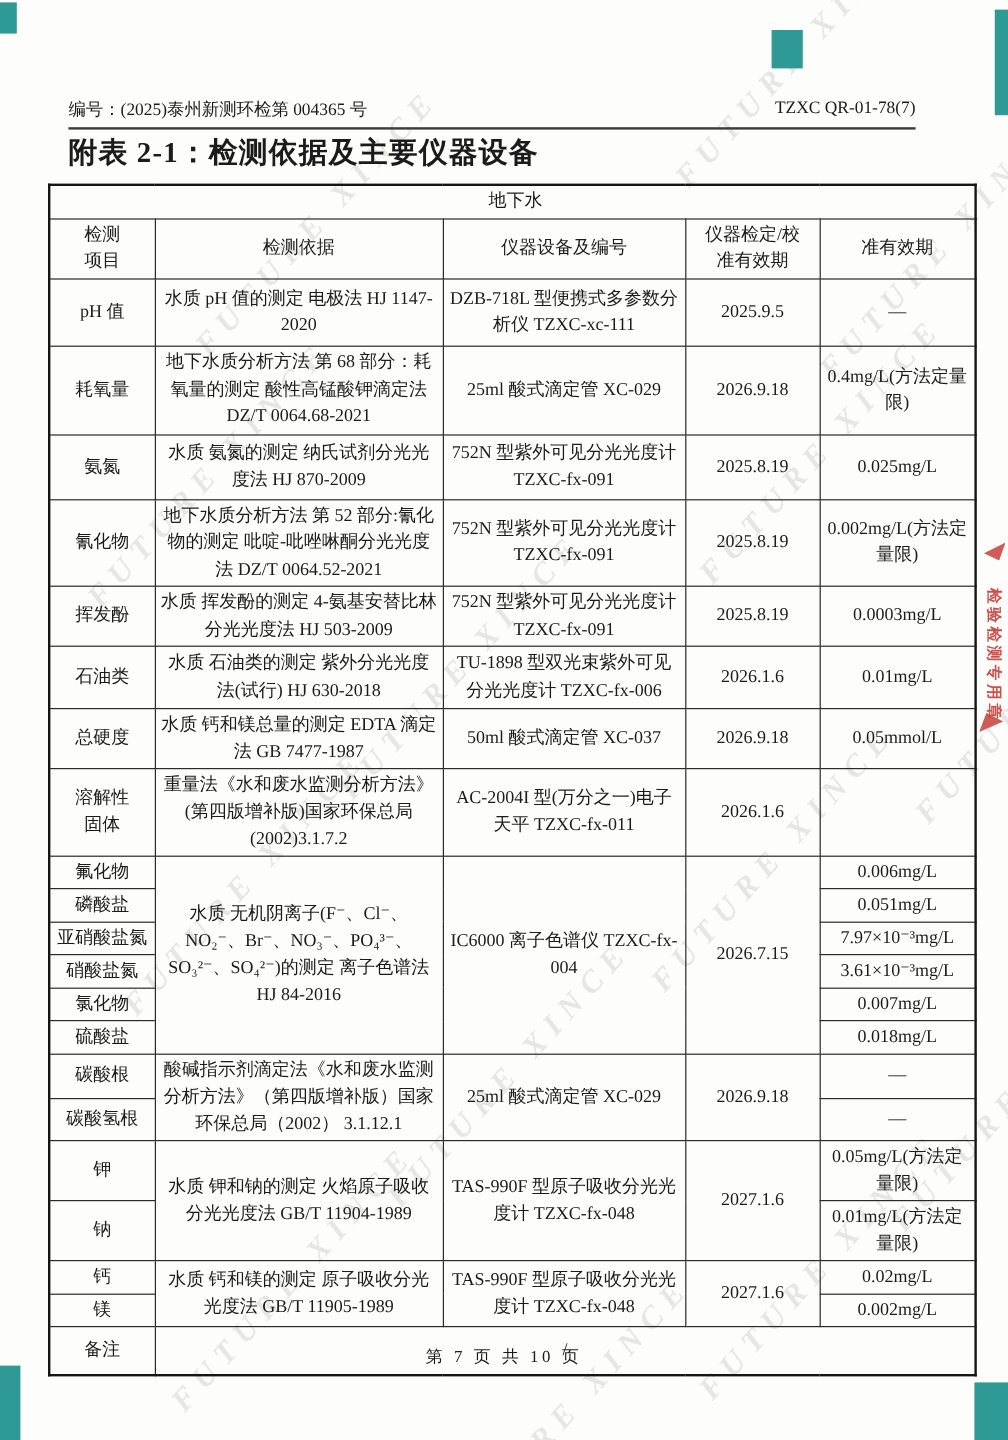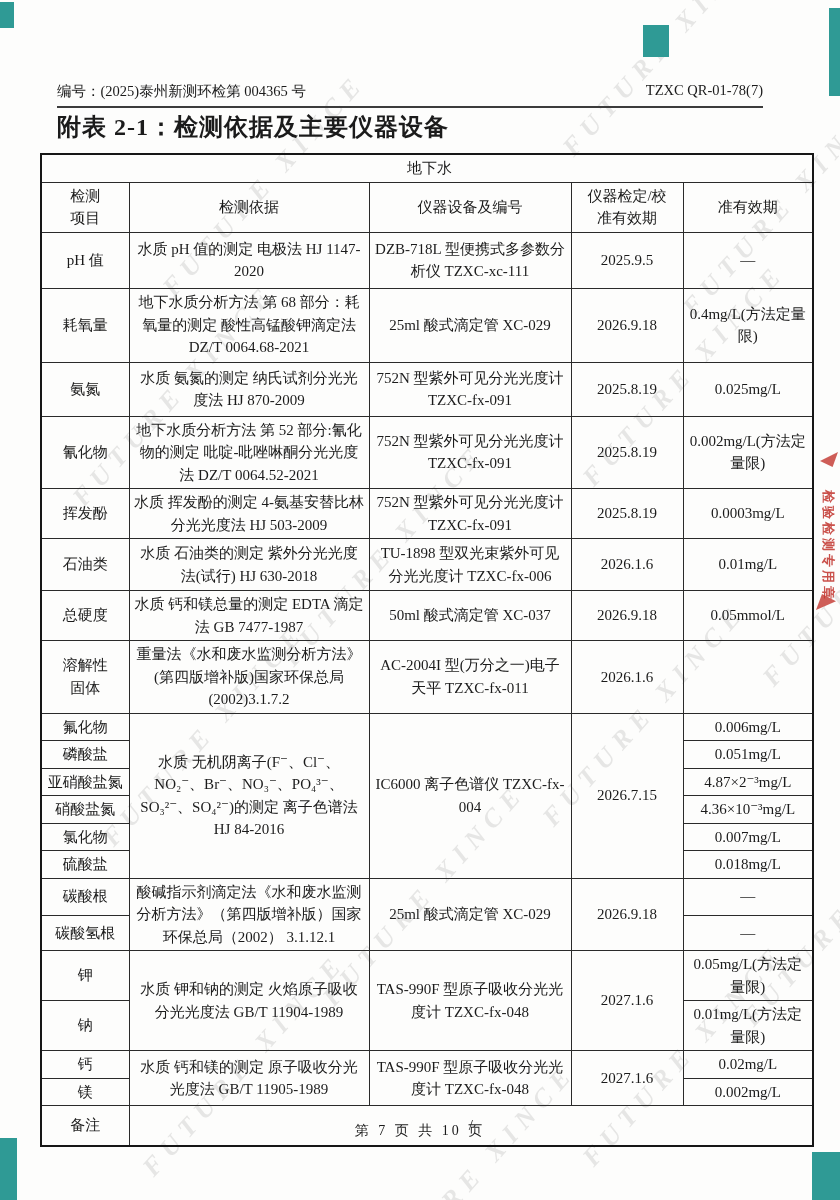--- a/index.html
+++ b/index.html
@@ -180,25 +180,25 @@
       <td rowspan="6">IC6000 离子色谱仪 TZXC-fx-004</td>
       <td rowspan="6">2026.7.15</td>
       <td>0.006mg/L</td>
     </tr>
     <tr style="height:26px">
       <td>磷酸盐</td>
       <td>0.051mg/L</td>
     </tr>
     <tr style="height:26px">
       <td>亚硝酸盐氮</td>
-      <td>4.87×2⁻³mg/L</td>
+      <td>7.97×10⁻³mg/L</td>
     </tr>
     <tr style="height:26px">
       <td>硝酸盐氮</td>
-      <td>4.36×10⁻³mg/L</td>
+      <td>3.61×10⁻³mg/L</td>
     </tr>
     <tr style="height:26px">
       <td>氯化物</td>
       <td>0.007mg/L</td>
     </tr>
     <tr style="height:26px">
       <td>硫酸盐</td>
       <td>0.018mg/L</td>
     </tr>
 

